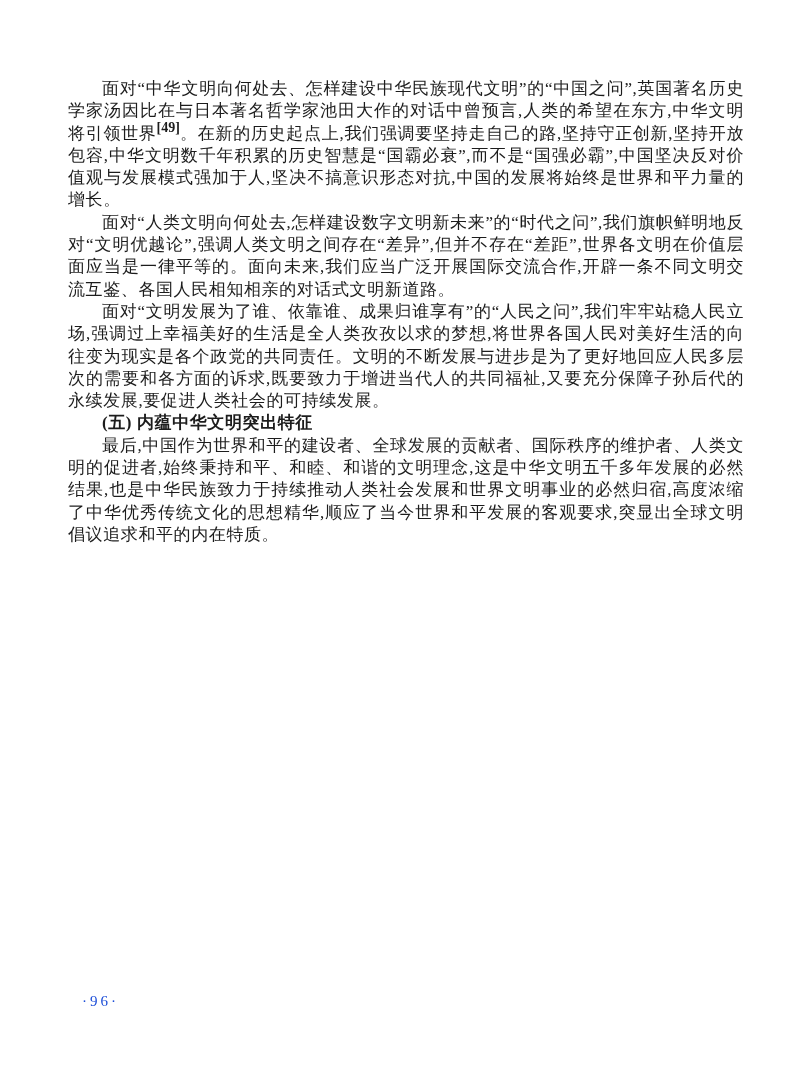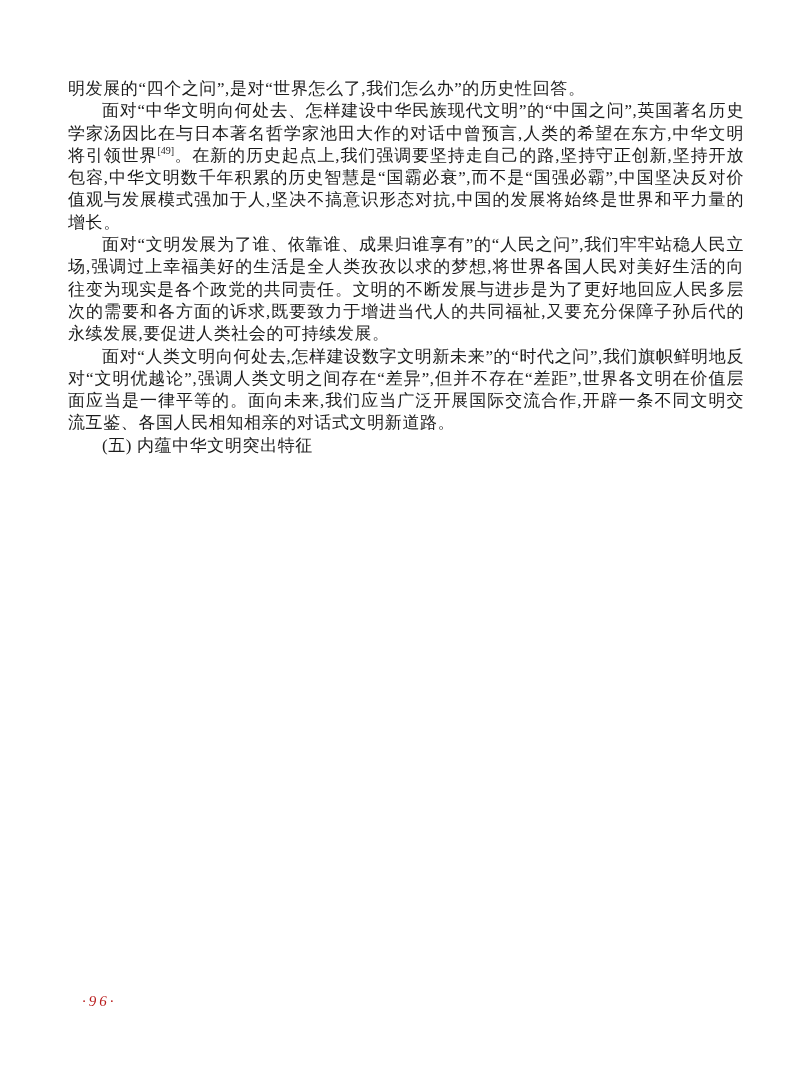--- a/index.html
+++ b/index.html
@@ -33,43 +33,43 @@
     letter-spacing: 0.6px;
     text-align: justify;
     text-justify: inter-ideograph;
     word-break: break-all;
   }
   .para.indent {
     text-indent: 2em;
   }
   .para.heading {
     text-indent: 2em;
-    font-weight: normal;
+    font-weight: bold;
   }
   .para sup {
-    font-size: 10px;
+    font-size: 14px;
     line-height: 0;
     letter-spacing: 0;
     vertical-align: super;
+    font-weight: bold;
   }
   .footer-pageno {
     position: absolute;
     left: 82px;
     top: 993px;
     font-size: 15px;
     letter-spacing: 3px;
-    color: #b91c1c;
-    font-style: italic;
+    color: #1d4ed8;
   }
 </style>
 </head>
 <body>
 
 <div class="page">
   <div class="text-block">
-      <p class="para"><span>明发展的“四个之问”,是对“世界怎么了,我们怎么办”的历史性回答。</span></p>
       <p class="para indent"><span>面对“中华文明向何处去、怎样建设中华民族现代文明”的“中国之问”,英国著名历史学家汤因比在与日本著名哲学家池田大作的对话中曾预言,人类的希望在东方,中华文明将引领世界</span><sup>[49]</sup><span>。在新的历史起点上,我们强调要坚持走自己的路,坚持守正创新,坚持开放包容,中华文明数千年积累的历史智慧是“国霸必衰”,而不是“国强必霸”,中国坚决反对价值观与发展模式强加于人,坚决不搞意识形态对抗,中国的发展将始终是世界和平力量的增长。</span></p>
+      <p class="para indent"><span>面对“人类文明向何处去,怎样建设数字文明新未来”的“时代之问”,我们旗帜鲜明地反对“文明优越论”,强调人类文明之间存在“差异”,但并不存在“差距”,世界各文明在价值层面应当是一律平等的。面向未来,我们应当广泛开展国际交流合作,开辟一条不同文明交流互鉴、各国人民相知相亲的对话式文明新道路。</span></p>
       <p class="para indent"><span>面对“文明发展为了谁、依靠谁、成果归谁享有”的“人民之问”,我们牢牢站稳人民立场,强调过上幸福美好的生活是全人类孜孜以求的梦想,将世界各国人民对美好生活的向往变为现实是各个政党的共同责任。文明的不断发展与进步是为了更好地回应人民多层次的需要和各方面的诉求,既要致力于增进当代人的共同福祉,又要充分保障子孙后代的永续发展,要促进人类社会的可持续发展。</span></p>
-      <p class="para indent"><span>面对“人类文明向何处去,怎样建设数字文明新未来”的“时代之问”,我们旗帜鲜明地反对“文明优越论”,强调人类文明之间存在“差异”,但并不存在“差距”,世界各文明在价值层面应当是一律平等的。面向未来,我们应当广泛开展国际交流合作,开辟一条不同文明交流互鉴、各国人民相知相亲的对话式文明新道路。</span></p>
       <p class="para indent heading"><span>(五) 内蕴中华文明突出特征</span></p>
+      <p class="para indent"><span>最后,中国作为世界和平的建设者、全球发展的贡献者、国际秩序的维护者、人类文明的促进者,始终秉持和平、和睦、和谐的文明理念,这是中华文明五千多年发展的必然结果,也是中华民族致力于持续推动人类社会发展和世界文明事业的必然归宿,高度浓缩了中华优秀传统文化的思想精华,顺应了当今世界和平发展的客观要求,突显出全球文明倡议追求和平的内在特质。</span></p>
     </div>
   <div class="footer-pageno">·96·</div>
 </div>
 
 </body></html>

